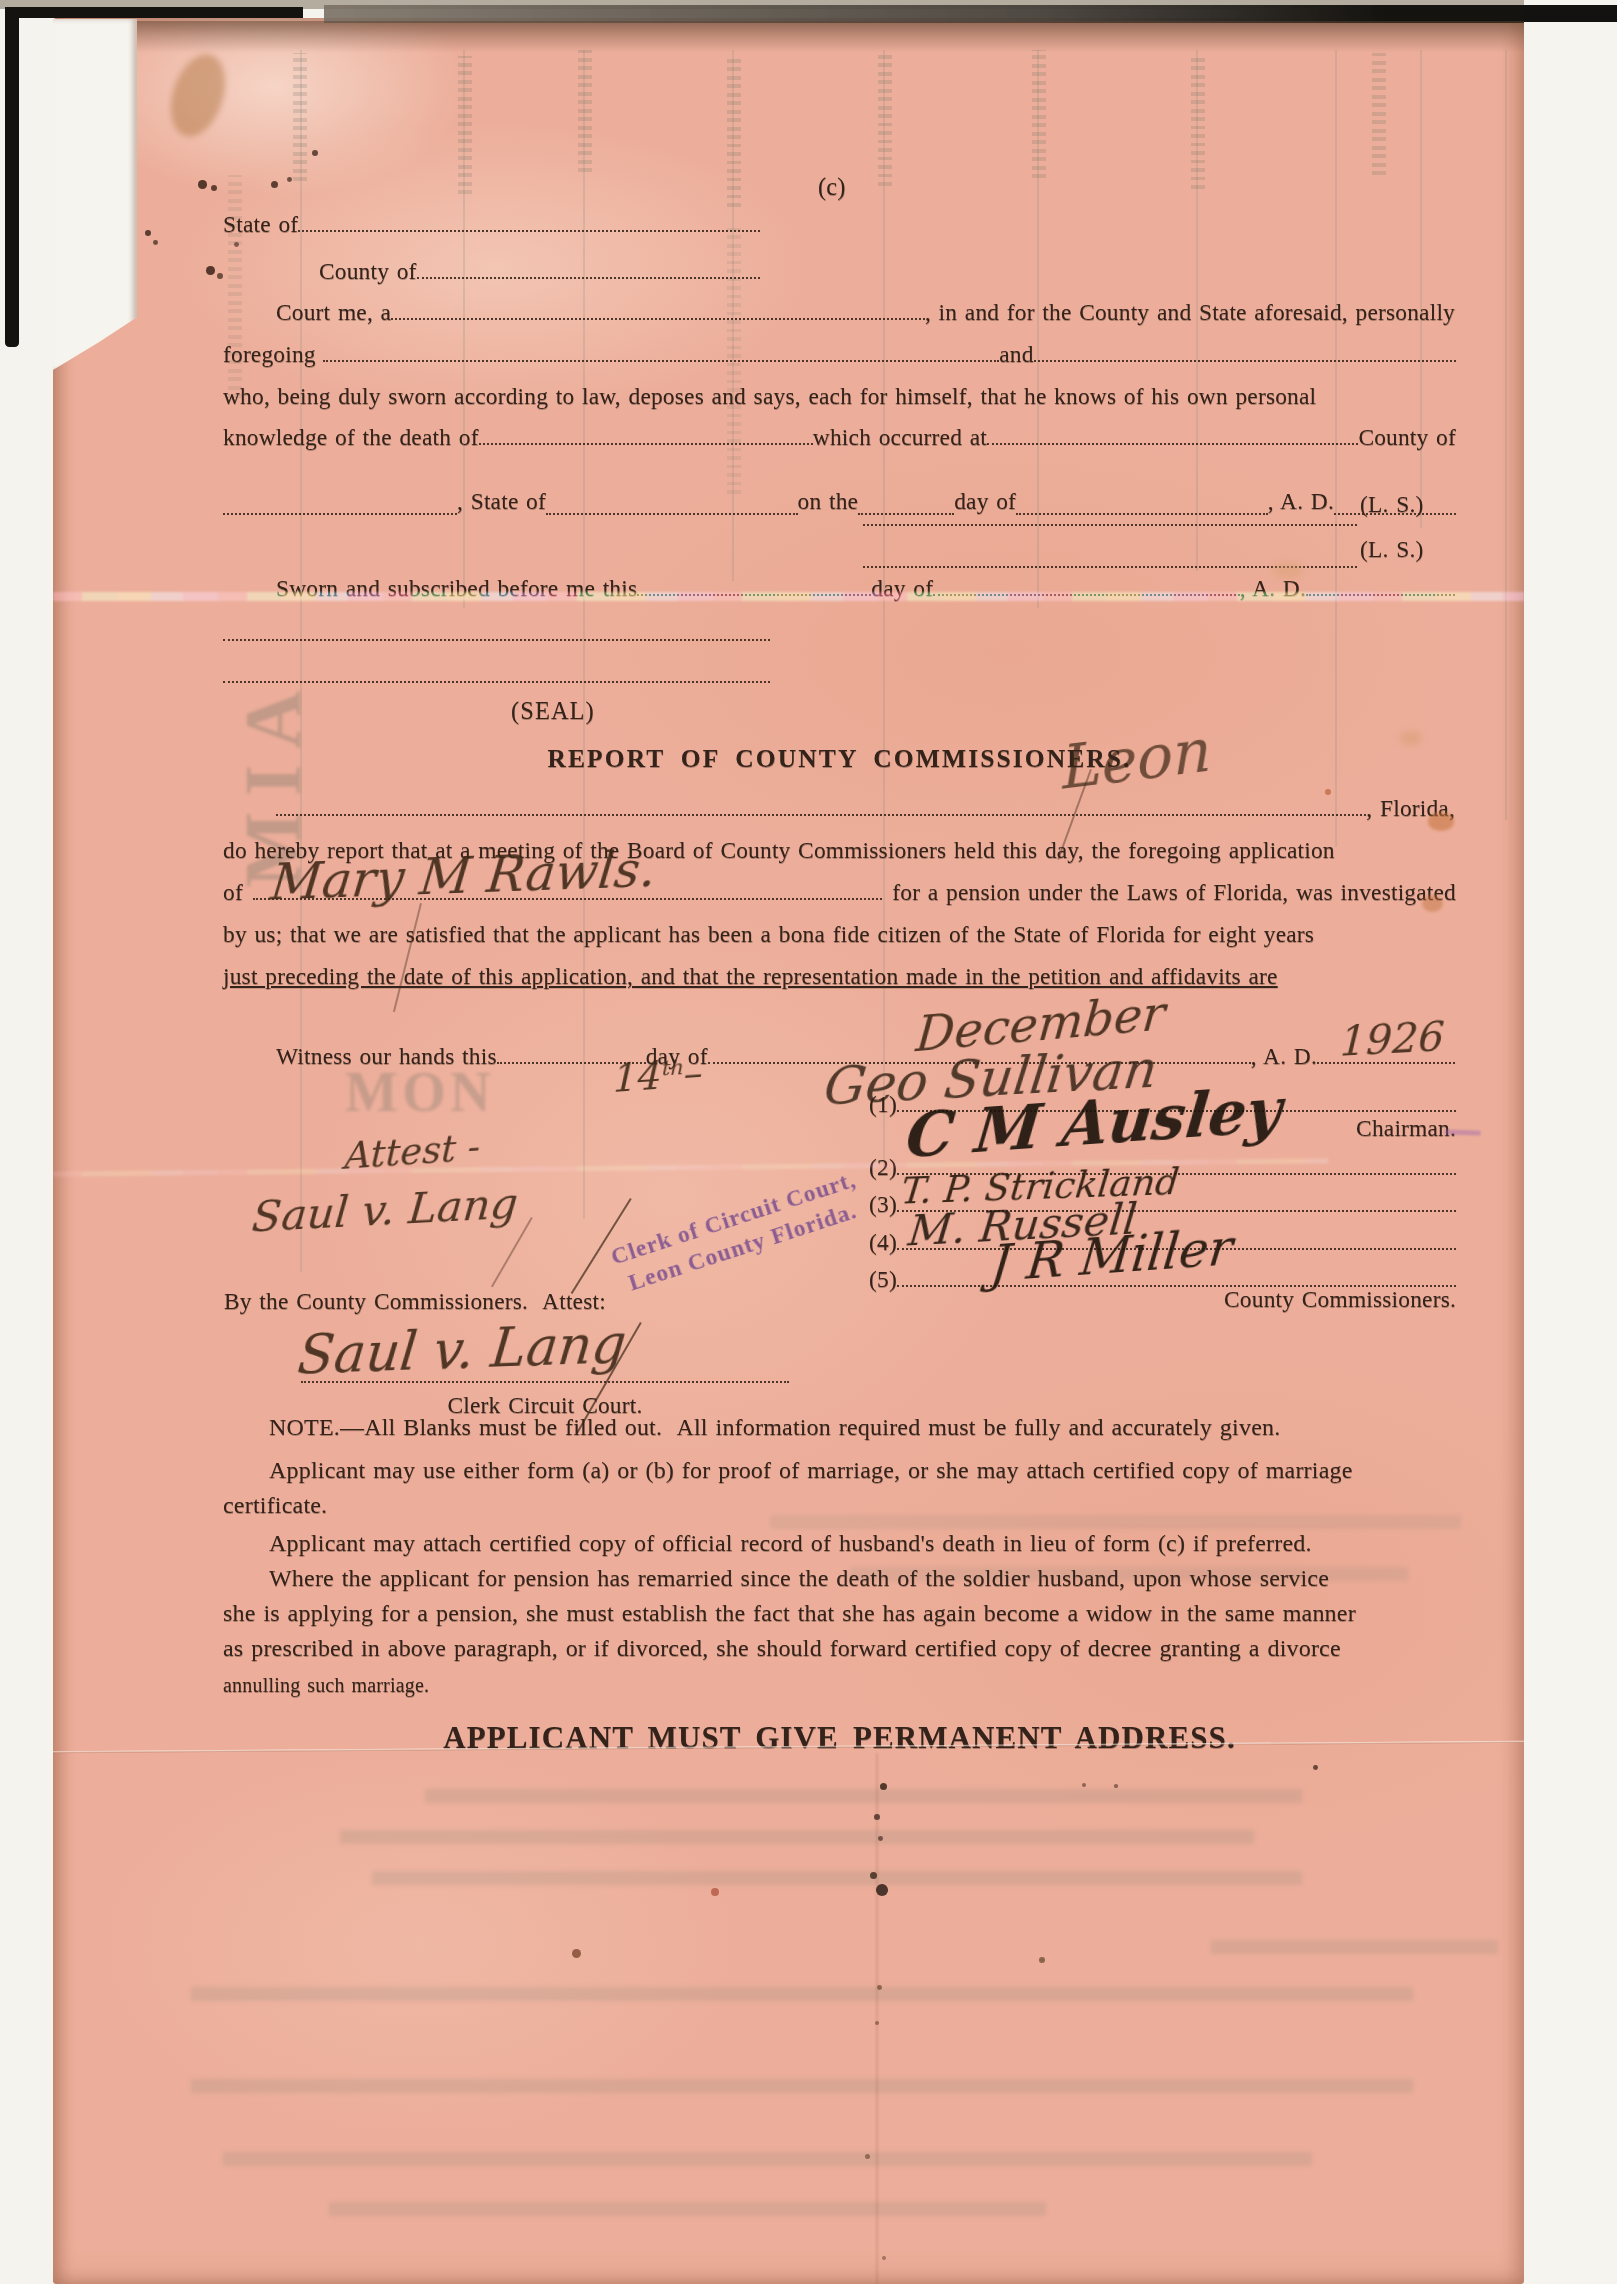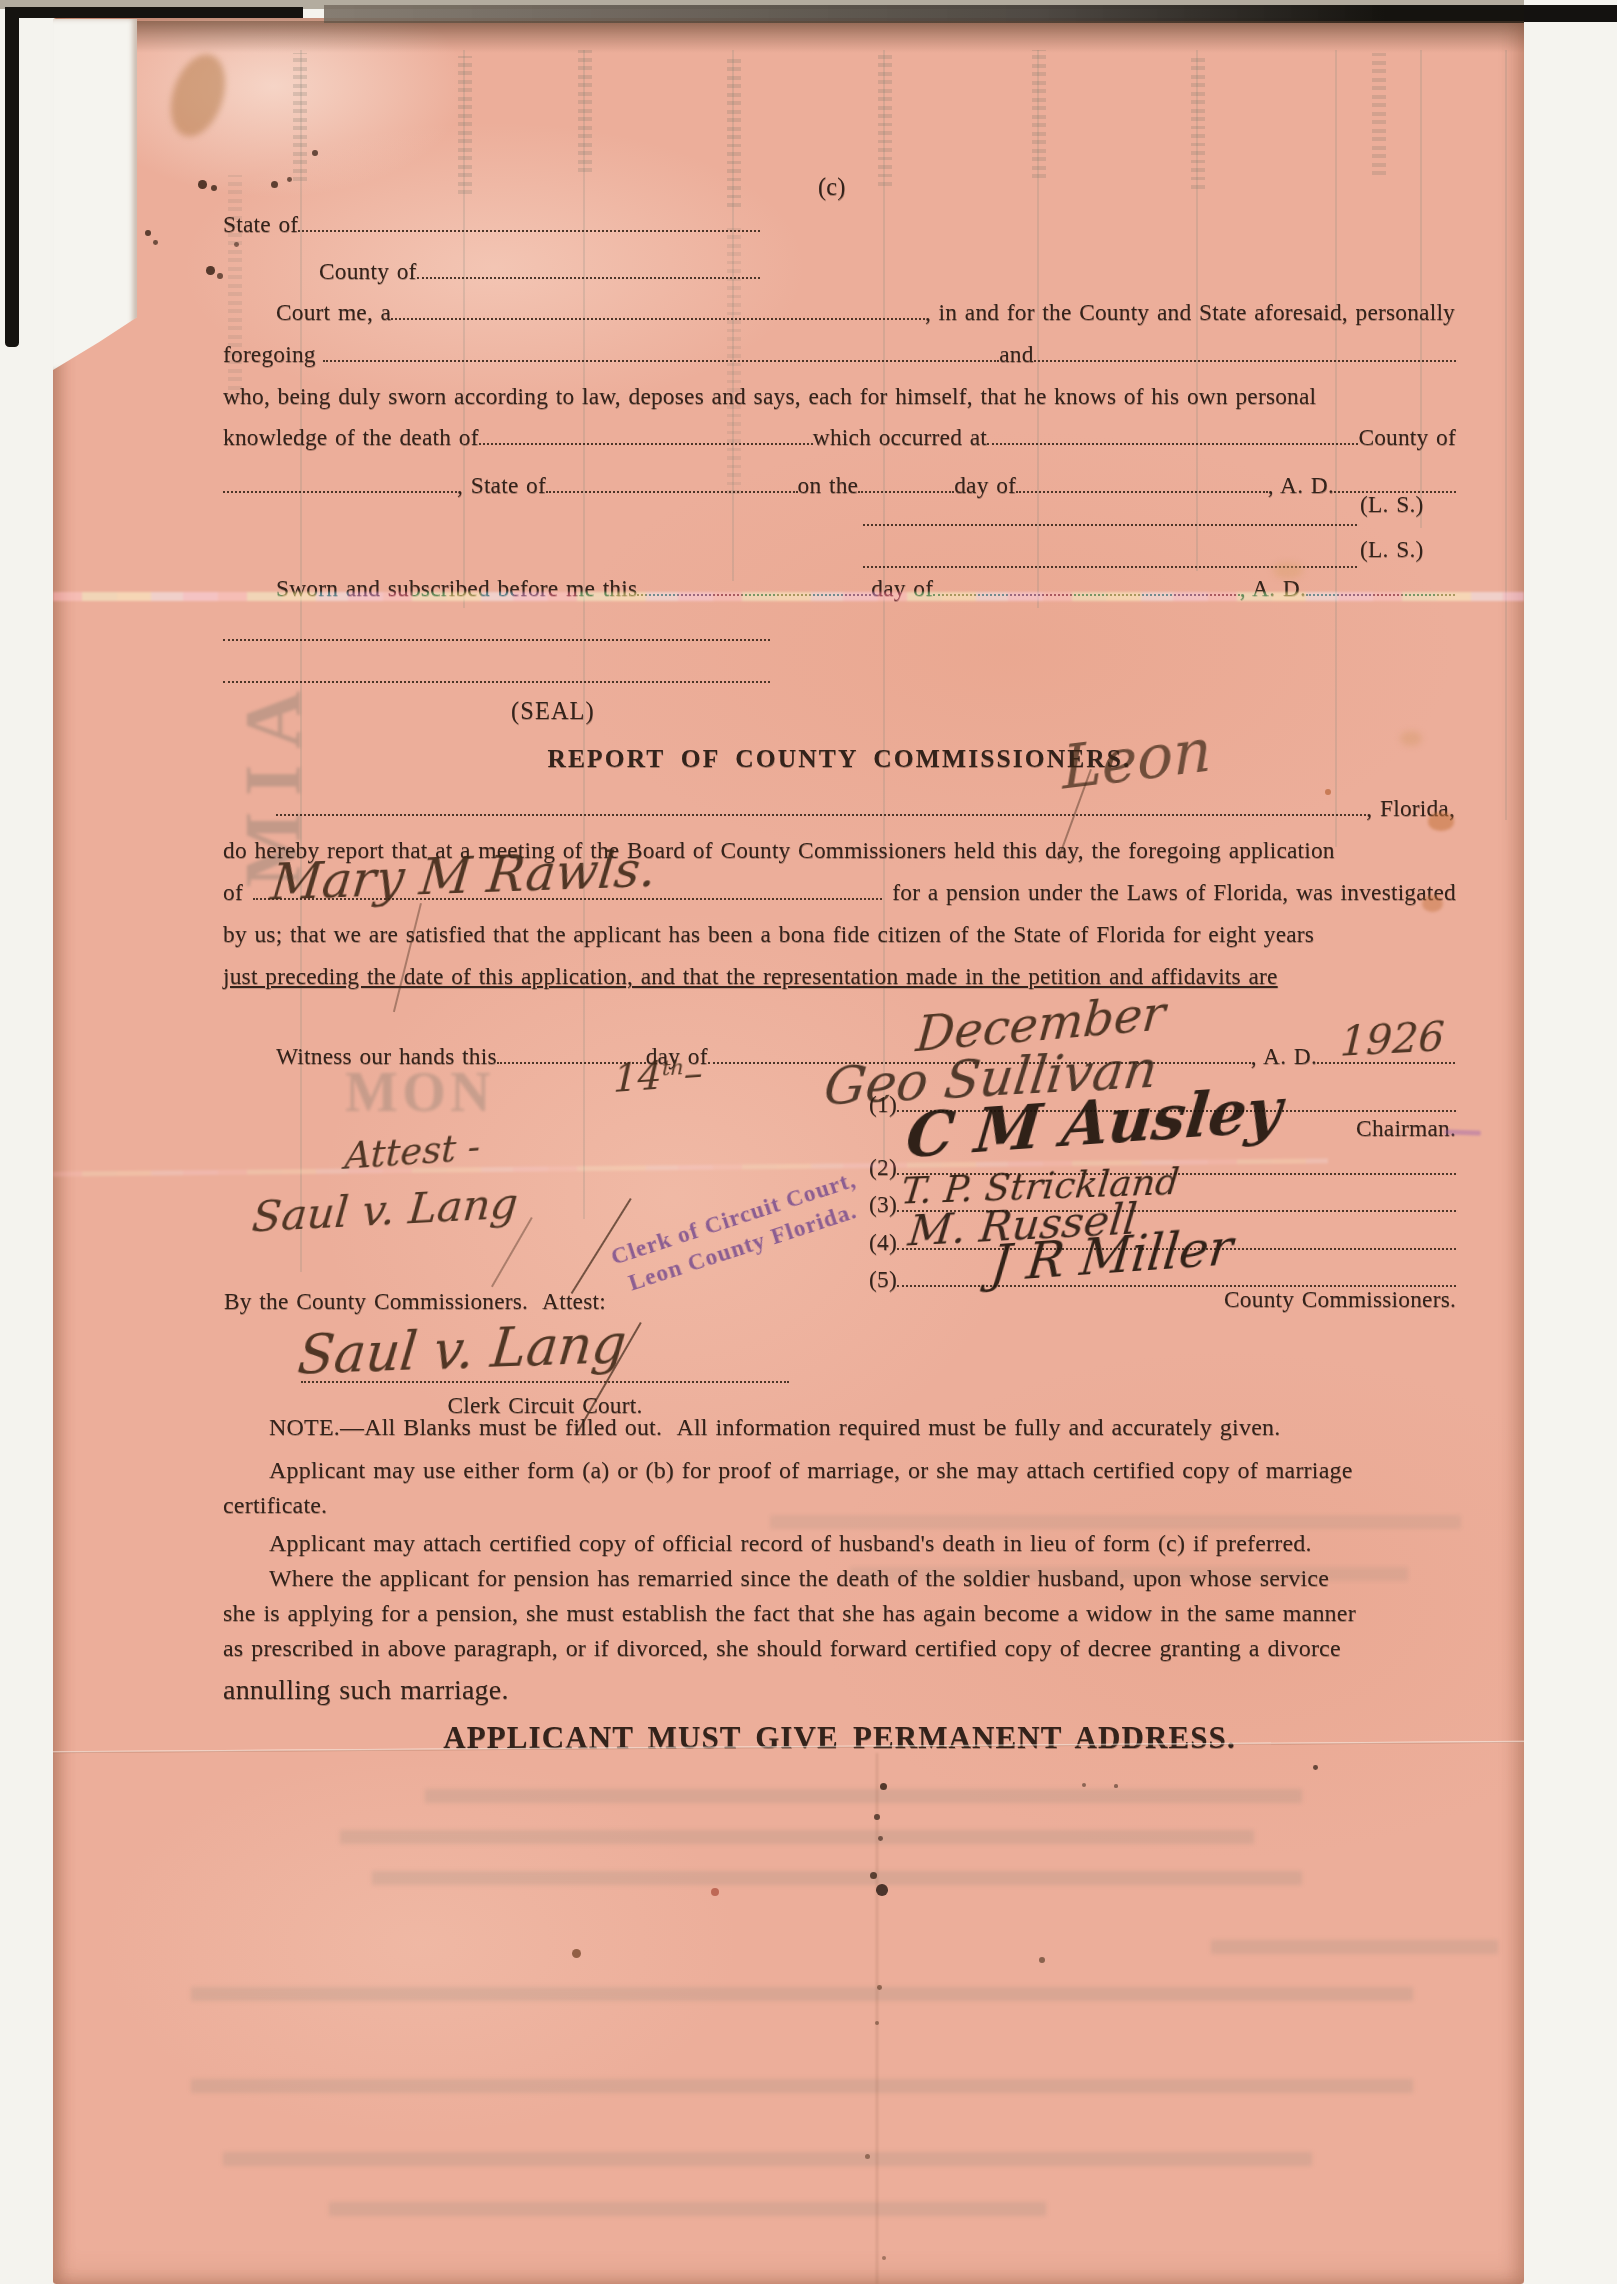--- a/index.html
+++ b/index.html
@@ -123,21 +123,21 @@
   <div class="pt" style="left:223px;top:383px;">who, being duly sworn according to law, deposes and says, each for himself, that he knows of his own personal</div>
 
   <div class="row" style="left:223px;top:424px;width:1233px;">
     <span class="tx">knowledge of the death of</span>
     <i class="dl" style="flex:.9"></i>
     <span class="tx">which occurred at</span>
     <i class="dl f1"></i>
     <span class="tx">County of</span>
   </div>
 
-  <div class="row" style="left:223px;top:472px;width:1233px;">
+  <div class="row" style="left:223px;top:488px;width:1233px;align-items:flex-end;">
     <i class="dl" style="width:234px"></i>
     <span class="tx">, State of</span>
     <i class="dl f1"></i>
     <span class="tx">on the</span>
     <i class="dl" style="width:96px"></i>
     <span class="tx">day of</span>
     <i class="dl f1"></i>
     <span class="tx">, A. D.</span>
     <i class="dl" style="width:122px"></i>
   </div>
@@ -243,21 +243,21 @@
     <div>Leon County Florida.</div>
   </div>
 
   <div class="pt" style="left:269px;top:1414px;font-size:24px;">NOTE.—All Blanks must be filled out.  All information required must be fully and accurately given.</div>
   <div class="pt" style="left:269px;top:1457px;font-size:24px;">Applicant may use either form (a) or (b) for proof of marriage, or she may attach certified copy of marriage</div>
   <div class="pt" style="left:223px;top:1492px;font-size:24px;">certificate.</div>
   <div class="pt" style="left:269px;top:1530px;font-size:24px;">Applicant may attach certified copy of official record of husband's death in lieu of form (c) if preferred.</div>
   <div class="pt" style="left:269px;top:1565px;font-size:24px;">Where the applicant for pension has remarried since the death of the soldier husband, upon whose service</div>
   <div class="pt" style="left:223px;top:1600px;font-size:24px;">she is applying for a pension, she must establish the fact that she has again become a widow in the same manner</div>
   <div class="pt" style="left:223px;top:1635px;font-size:24px;">as prescribed in above paragraph, or if divorced, she should forward certified copy of decree granting a divorce</div>
-  <div class="pt" style="left:223px;top:1674px;font-size:28px;">annulling such marriage.</div>
+  <div class="pt" style="left:223px;top:1674px;font-size:20px;">annulling such marriage.</div>
 
   <div class="pt ctr" style="left:223px;top:1720px;width:1233px;font-size:31px;font-weight:bold;letter-spacing:1.1px;word-spacing:5.3px;">APPLICANT MUST GIVE PERMANENT ADDRESS.</div>
 
   <div class="rainbow" style="left:53px;top:592px;width:1471px;opacity:.8;"></div>
   <div class="rainbow" style="left:53px;top:1165px;width:1275px;height:5.3px;opacity:.35;transform:rotate(-.6deg);"></div>
   <div class="crease" style="left:53px;top:1746px;width:1471px;height:2.1px;transform:rotate(-.4deg);"></div>
   <div class="stroke" style="left:876px;top:1753px;width:1.6px;height:531px;background:rgba(140,90,70,.22);filter:blur(0.8px);"></div>
 
   <div class="stain" style="left:173px;top:53px;width:50px;height:85px;background:rgba(170,110,55,.45);transform:rotate(18deg);"></div>
   <div class="stain" style="left:1428px;top:812px;width:25.5px;height:19px;background:rgba(196,114,60,.55);filter:blur(1.6px);"></div>

